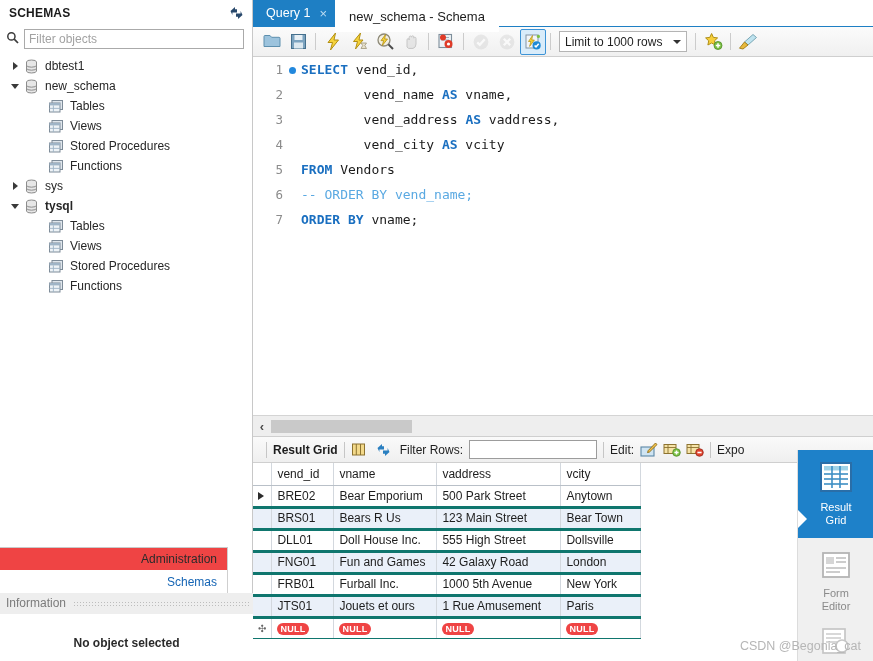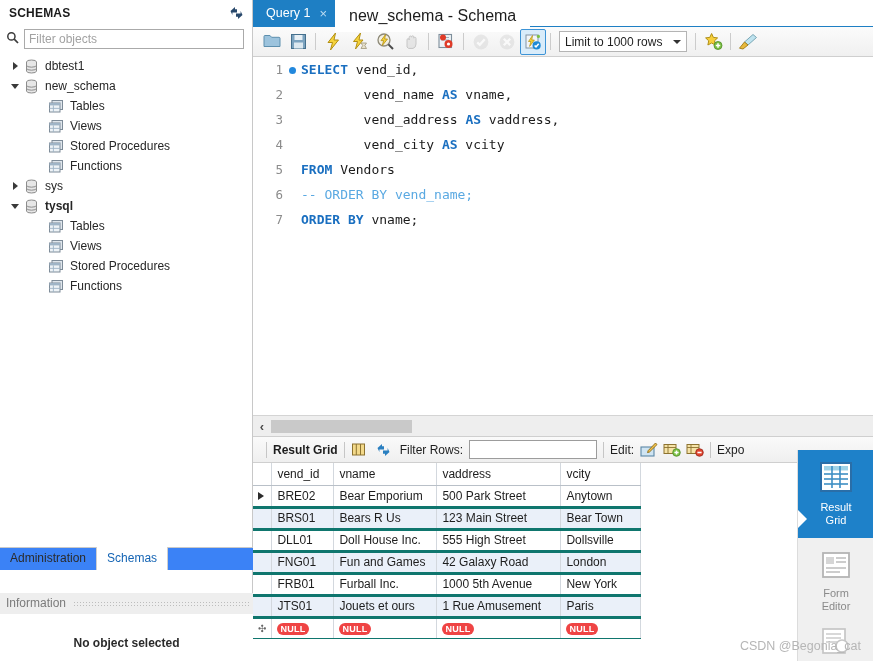--- a/index.html
+++ b/index.html
@@ -79,24 +79,24 @@
   .twisty {
     width: 14px; height: 14px; display: inline-flex;
     align-items: center; justify-content: center;
     margin-right: 2px; flex: 0 0 14px;
   }
   .ico { flex: 0 0 auto; margin-right: 6px; display: inline-flex; }
 
   
   #nav-tabs {
     position: absolute; left: 0; bottom: 91px;
-    width: 253px; height: 23px;
-    background: #3b82f6;
+    width: 228px; height: 23px;
+    background: #ef4444;
     border-top: 1px solid #c9c9c9;
-    display: flex; align-items: flex-end;
+    display: flex; align-items: flex-end; flex-direction: column;
   }
   .nav-tab {
     height: 23px; line-height: 23px;
     padding: 0 10px; font-size: 12px; color: #2b2b2b;
     border-right: 1px solid #cfcfcf;
   }
   .nav-tab.active { background: #ffffff; color: #1464b4; }
 
   #info-panel {
     position: absolute; left: 0; bottom: 0;
@@ -126,21 +126,21 @@
     padding: 0 8px 0 13px;
     font-size: 12.5px;
     background: #1e7fc4; color: #ffffff;
   }
   .qtab .x {
     margin-left: 9px; color: #bcdcf2; font-size: 13px;
     line-height: 1;
   }
   .qtab-inactive {
     display: flex; align-items: center;
-    padding: 16px 14px; font-size: 16px;
+    padding: 16px 14px; font-size: 13px;
     background: #ffffff; color: #1c1c1c;
   }
 
   
   #toolbar {
     height: 30px;
     background: linear-gradient(#fbfbfb, #f0f0f0);
     border-bottom: 1px solid #cfcfcf;
     display: flex; align-items: center;
     padding-left: 6px; gap: 0px;

